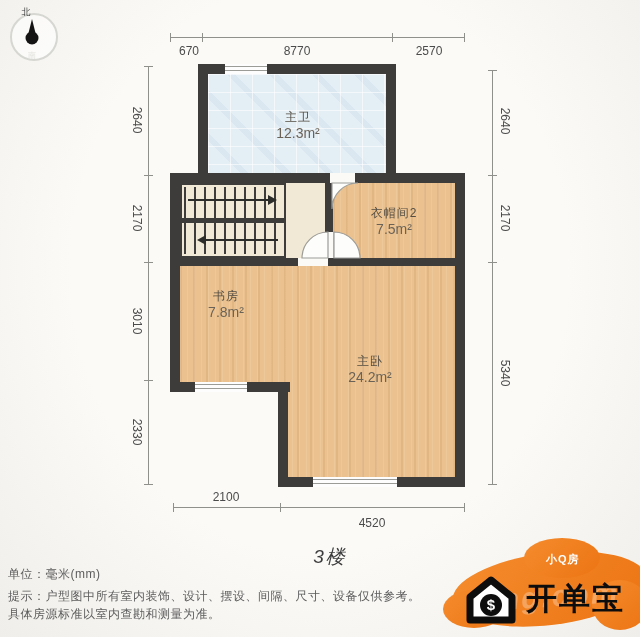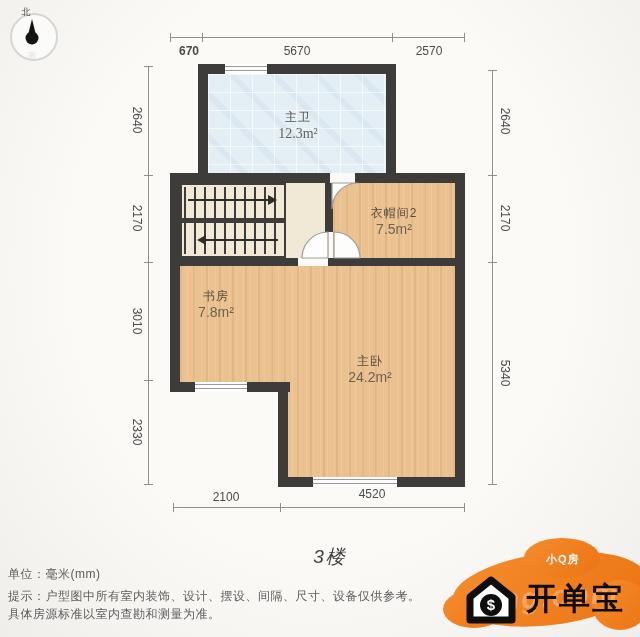--- a/index.html
+++ b/index.html
@@ -106,44 +106,44 @@
   <svg class="abs" style="left:0;top:0;" width="640" height="637">
     <path d="M332,183 L332,209 A26,26 0 0 1 358,183 Z" fill="#fdfdfb" stroke="#9c9c99" stroke-width="1.2"></path>
     <path d="M328,258 L328,232 A26,26 0 0 0 302,258 Z" fill="#fdfdfb" stroke="#9c9c99" stroke-width="1.2"></path>
     <path d="M334,258 L334,232 A26,26 0 0 1 360,258 Z" fill="#fdfdfb" stroke="#9c9c99" stroke-width="1.2"></path>
     <line x1="188" y1="200" x2="268" y2="200" stroke="#2c2c2a" stroke-width="2"></line>
     <polygon points="268,195 277,200 268,205" fill="#2c2c2a"></polygon>
     <line x1="278" y1="240" x2="206" y2="240" stroke="#2c2c2a" stroke-width="2"></line>
     <polygon points="206,235 197,240 206,245" fill="#2c2c2a"></polygon>
   </svg>
 
-  <div class="abs room-label" style="left:298px;top:126px;font-family:Liberation Serif, serif;">
+  <div class="abs room-label" style="left:298px;top:126px;">
     <div class="room-name">主卫</div>
     <div class="room-area">12.3m²</div>
   </div>
   <div class="abs room-label" style="left:394px;top:222px;">
     <div class="room-name">衣帽间2</div>
     <div class="room-area">7.5m²</div>
   </div>
-  <div class="abs room-label" style="left:216px;top:305px;">
+  <div class="abs room-label" style="left:226px;top:305px;">
     <div class="room-name">书房</div>
     <div class="room-area">7.8m²</div>
   </div>
   <div class="abs room-label" style="left:370px;top:370px;">
     <div class="room-name">主卧</div>
     <div class="room-area">24.2m²</div>
   </div>
 
   <div class="abs dim-line" style="left:170px;top:37px;width:295px;height:1px;"></div>
   <div class="abs tick" style="left:170px;top:33px;width:1px;height:9px;"></div>
   <div class="abs tick" style="left:202px;top:33px;width:1px;height:9px;"></div>
   <div class="abs tick" style="left:392px;top:33px;width:1px;height:9px;"></div>
   <div class="abs tick" style="left:464px;top:33px;width:1px;height:9px;"></div>
-  <span class="abs dim dim-h" style="left:189px;top:44px;font-weight:bold;">670</span>
-  <span class="abs dim dim-h" style="left:297px;top:44px;">5670</span>
+  <span class="abs dim dim-h" style="left:189px;top:44px;">670</span>
+  <span class="abs dim dim-h" style="left:297px;top:44px;">8770</span>
   <span class="abs dim dim-h" style="left:429px;top:44px;">2570</span>
 
   <div class="abs dim-line" style="left:148px;top:66px;width:1px;height:419px;"></div>
   <div class="abs tick" style="left:144px;top:66px;width:9px;height:1px;"></div>
   <div class="abs tick" style="left:144px;top:175px;width:9px;height:1px;"></div>
   <div class="abs tick" style="left:144px;top:262px;width:9px;height:1px;"></div>
   <div class="abs tick" style="left:144px;top:380px;width:9px;height:1px;"></div>
   <div class="abs tick" style="left:144px;top:484px;width:9px;height:1px;"></div>
   <span class="abs dim dim-v" style="left:130px;top:120px;">2640</span>
   <span class="abs dim dim-v" style="left:130px;top:218px;">2170</span>
@@ -157,21 +157,21 @@
   <div class="abs tick" style="left:488px;top:484px;width:9px;height:1px;"></div>
   <span class="abs dim dim-v" style="left:498px;top:121px;">2640</span>
   <span class="abs dim dim-v" style="left:498px;top:218px;">2170</span>
   <span class="abs dim dim-v" style="left:498px;top:373px;">5340</span>
 
   <div class="abs dim-line" style="left:173px;top:507px;width:292px;height:1px;"></div>
   <div class="abs tick" style="left:173px;top:503px;width:1px;height:9px;"></div>
   <div class="abs tick" style="left:280px;top:503px;width:1px;height:9px;"></div>
   <div class="abs tick" style="left:464px;top:503px;width:1px;height:9px;"></div>
   <span class="abs dim dim-h" style="left:226px;top:490px;">2100</span>
-  <span class="abs dim dim-h" style="left:372px;top:487px;">4520</span>
+  <span class="abs dim dim-h" style="left:372px;top:516px;">4520</span>
 
   <div class="abs floor-title">3楼</div>
 
   <div class="abs footer-line" style="top:566px;">单位：毫米(mm)</div>
   <div class="abs footer-line" style="top:588px;">提示：户型图中所有室内装饰、设计、摆设、间隔、尺寸、设备仅供参考。</div>
   <div class="abs footer-line" style="top:606px;">具体房源标准以室内查勘和测量为准。</div>
 
   <div class="abs blob" style="left:452px;top:553px;width:195px;height:72px;transform:rotate(-7deg);"></div>
   <div class="abs blob" style="left:524px;top:538px;width:76px;height:40px;"></div>
   <div class="abs blob" style="left:443px;top:590px;width:62px;height:38px;"></div>

